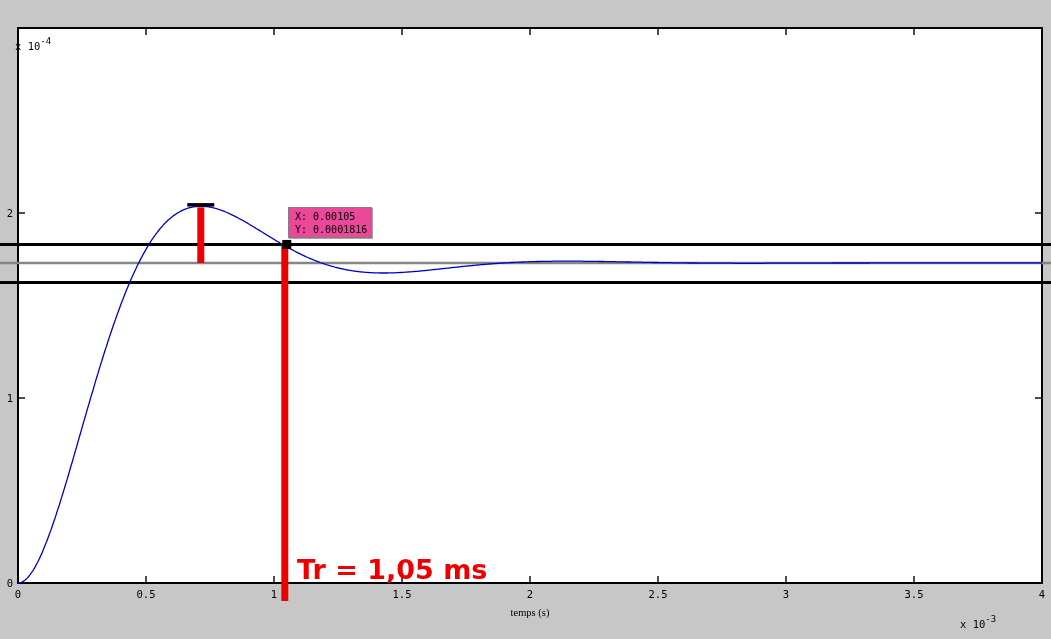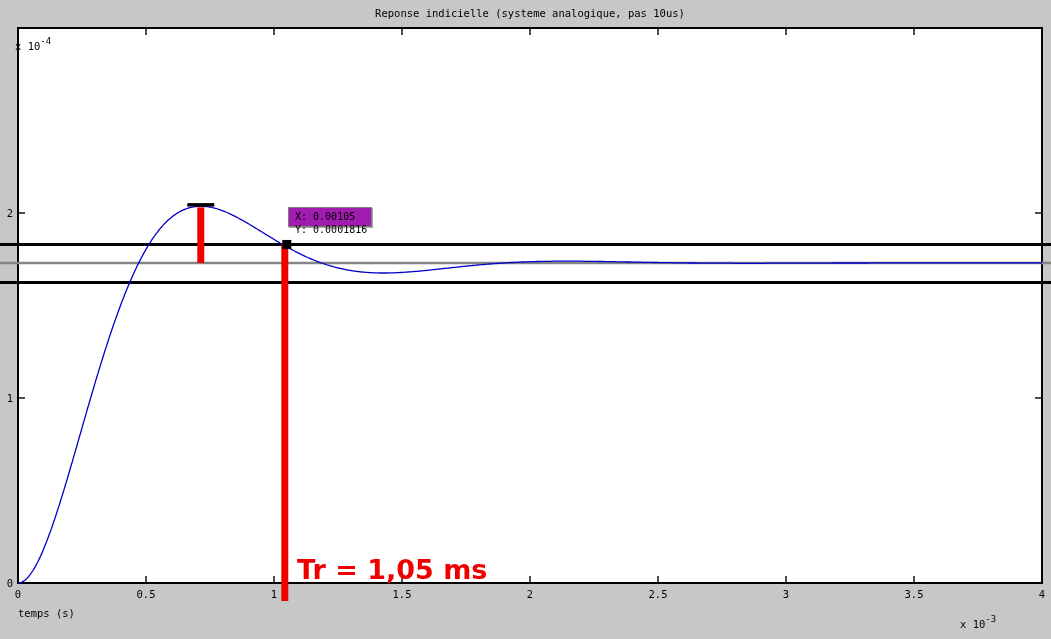--- a/index.html
+++ b/index.html
@@ -15,24 +15,24 @@
     position:absolute;
     font-family:"DejaVu Sans Mono", monospace;
     font-size:10.5px;
     color:#000;
     white-space:pre;
   }
   #chart-title{left:18px;top:7px;width:1024px;text-align:center;}
   #y-scale{left:15px;top:9px;margin-top:28px;}
   #x-scale{left:960px;top:615px;width:80px;text-align:left;}
   .scale sup{font-size:9px;position:relative;top:-1px;}
-  #x-label{left:18px;top:607px;width:1024px;}
+  #x-label{left:18px;top:607px;width:1024px;text-align:center;font-family:Liberation Serif, serif;}
   #datatip{
-    position:absolute;left:288px;top:207px;width:84px;height:20px;
-    background:#a21caf;border:1px solid #7f7f7f;
+    position:absolute;left:288px;top:207px;width:84px;height:31px;
+    background:#ec4899;border:1px solid #7f7f7f;
     box-shadow:1px 1px 0 rgba(0,0,0,0.35);
     box-sizing:border-box;padding:2px 0 0 6px;
     font-family:"DejaVu Sans Mono", monospace;font-size:10px;line-height:13px;
     color:#000;
   }
   .accent{
     position:absolute;
     font-family:"DejaVu Sans", sans-serif;
     font-weight:bold;font-size:27px;line-height:28px;
     white-space:pre;
@@ -86,21 +86,20 @@
       <line x1="0" y1="244.45" x2="1051" y2="244.45" stroke="#000000" stroke-width="3"></line>
       <line x1="0" y1="262.95" x2="1051" y2="262.95" stroke="#858585" stroke-width="2.5"></line>
       <line x1="0" y1="282.375" x2="1051" y2="282.375" stroke="#000000" stroke-width="3"></line>
       <polyline points="18.0,583.0 19.0,582.9 20.0,582.7 21.1,582.4 22.1,582.0 23.1,581.4 24.1,580.8 25.2,580.0 26.2,579.1 27.2,578.1 28.2,577.0 29.3,575.7 30.3,574.4 31.3,573.0 32.3,571.5 33.4,569.9 34.4,568.2 35.4,566.4 36.4,564.5 37.5,562.5 38.5,560.5 39.5,558.4 40.5,556.2 41.6,553.9 42.6,551.5 43.6,549.1 44.6,546.6 45.6,544.1 46.7,541.5 47.7,538.8 48.7,536.0 49.7,533.2 50.8,530.4 51.8,527.5 52.8,524.5 53.8,521.5 54.9,518.5 55.9,515.4 56.9,512.3 57.9,509.1 59.0,505.9 60.0,502.7 61.0,499.4 62.0,496.1 63.1,492.7 64.1,489.4 65.1,486.0 66.1,482.6 67.2,479.1 68.2,475.7 69.2,472.2 70.2,468.7 71.2,465.2 72.3,461.7 73.3,458.1 74.3,454.6 75.3,451.1 76.4,447.5 77.4,443.9 78.4,440.4 79.4,436.8 80.5,433.2 81.5,429.6 82.5,426.1 83.5,422.5 84.6,418.9 85.6,415.4 86.6,411.8 87.6,408.3 88.7,404.8 89.7,401.3 90.7,397.7 91.7,394.3 92.8,390.8 93.8,387.3 94.8,383.9 95.8,380.4 96.8,377.0 97.9,373.6 98.9,370.3 99.9,366.9 100.9,363.6 102.0,360.3 103.0,357.0 104.0,353.8 105.0,350.5 106.1,347.4 107.1,344.2 108.1,341.0 109.1,337.9 110.2,334.8 111.2,331.8 112.2,328.8 113.2,325.8 114.3,322.8 115.3,319.9 116.3,317.0 117.3,314.2 118.4,311.3 119.4,308.5 120.4,305.8 121.4,303.1 122.4,300.4 123.5,297.7 124.5,295.1 125.5,292.6 126.5,290.0 127.6,287.5 128.6,285.1 129.6,282.7 130.6,280.3 131.7,277.9 132.7,275.6 133.7,273.4 134.7,271.2 135.8,269.0 136.8,266.8 137.8,264.7 138.8,262.7 139.9,260.6 140.9,258.6 141.9,256.7 142.9,254.8 144.0,252.9 145.0,251.1 146.0,249.3 147.0,247.6 148.0,245.9 149.1,244.2 150.1,242.6 151.1,241.0 152.1,239.4 153.2,237.9 154.2,236.5 155.2,235.0 156.2,233.6 157.3,232.3 158.3,231.0 159.3,229.7 160.3,228.4 161.4,227.2 162.4,226.1 163.4,224.9 164.4,223.8 165.5,222.8 166.5,221.8 167.5,220.8 168.5,219.8 169.6,218.9 170.6,218.1 171.6,217.2 172.6,216.4 173.6,215.6 174.7,214.9 175.7,214.2 176.7,213.5 177.7,212.9 178.8,212.3 179.8,211.7 180.8,211.1 181.8,210.6 182.9,210.2 183.9,209.7 184.9,209.3 185.9,208.9 187.0,208.5 188.0,208.2 189.0,207.9 190.0,207.6 191.1,207.4 192.1,207.1 193.1,206.9 194.1,206.8 195.2,206.6 196.2,206.5 197.2,206.4 198.2,206.3 199.2,206.3 200.3,206.3 201.3,206.3 202.3,206.3 203.3,206.3 204.4,206.4 205.4,206.5 206.4,206.6 207.4,206.7 208.5,206.9 209.5,207.0 210.5,207.2 211.5,207.4 212.6,207.7 213.6,207.9 214.6,208.2 215.6,208.4 216.7,208.7 217.7,209.0 218.7,209.4 219.7,209.7 220.8,210.1 221.8,210.4 222.8,210.8 223.8,211.2 224.8,211.6 225.9,212.0 226.9,212.5 227.9,212.9 228.9,213.4 230.0,213.9 231.0,214.3 232.0,214.8 233.0,215.3 234.1,215.8 235.1,216.3 236.1,216.9 237.1,217.4 238.2,218.0 239.2,218.5 240.2,219.1 241.2,219.6 242.3,220.2 243.3,220.8 244.3,221.4 245.3,221.9 246.4,222.5 247.4,223.1 248.4,223.7 249.4,224.3 250.4,225.0 251.5,225.6 252.5,226.2 253.5,226.8 254.5,227.4 255.6,228.1 256.6,228.7 257.6,229.3 258.6,229.9 259.7,230.6 260.7,231.2 261.7,231.8 262.7,232.5 263.8,233.1 264.8,233.7 265.8,234.4 266.8,235.0 267.9,235.6 268.9,236.3 269.9,236.9 270.9,237.5 272.0,238.1 273.0,238.8 274.0,239.4 275.0,240.0 276.0,240.6 277.1,241.2 278.1,241.8 279.1,242.4 280.1,243.0 281.2,243.6 282.2,244.2 283.2,244.8 284.2,245.4 285.3,246.0 286.3,246.6 287.3,247.1 288.3,247.7 289.4,248.3 290.4,248.8 291.4,249.4 292.4,249.9 293.5,250.5 294.5,251.0 295.5,251.6 296.5,252.1 297.6,252.6 298.6,253.1 299.6,253.6 300.6,254.1 301.6,254.6 302.7,255.1 303.7,255.6 304.7,256.1 305.7,256.6 306.8,257.0 307.8,257.5 308.8,257.9 309.8,258.4 310.9,258.8 311.9,259.2 312.9,259.7 313.9,260.1 315.0,260.5 316.0,260.9 317.0,261.3 318.0,261.7 319.1,262.1 320.1,262.5 321.1,262.8 322.1,263.2 323.2,263.5 324.2,263.9 325.2,264.2 326.2,264.6 327.2,264.9 328.3,265.2 329.3,265.5 330.3,265.8 331.3,266.1 332.4,266.4 333.4,266.7 334.4,267.0 335.4,267.3 336.5,267.5 337.5,267.8 338.5,268.0 339.5,268.3 340.6,268.5 341.6,268.7 342.6,269.0 343.6,269.2 344.7,269.4 345.7,269.6 346.7,269.8 347.7,270.0 348.8,270.2 349.8,270.3 350.8,270.5 351.8,270.7 352.8,270.8 353.9,271.0 354.9,271.1 355.9,271.3 356.9,271.4 358.0,271.5 359.0,271.6 360.0,271.8 361.0,271.9 362.1,272.0 363.1,272.1 364.1,272.2 365.1,272.3 366.2,272.3 367.2,272.4 368.2,272.5 369.2,272.6 370.3,272.6 371.3,272.7 372.3,272.7 373.3,272.8 374.4,272.8 375.4,272.9 376.4,272.9 377.4,272.9 378.4,272.9 379.5,273.0 380.5,273.0 381.5,273.0 382.5,273.0 383.6,273.0 384.6,273.0 385.6,273.0 386.6,273.0 387.7,273.0 388.7,272.9 389.7,272.9 390.7,272.9 391.8,272.9 392.8,272.8 393.8,272.8 394.8,272.8 395.9,272.7 396.9,272.7 397.9,272.6 398.9,272.6 400.0,272.5 401.0,272.5 402.0,272.4 403.0,272.4 404.0,272.3 405.1,272.2 406.1,272.2 407.1,272.1 408.1,272.0 409.2,271.9 410.2,271.9 411.2,271.8 412.2,271.7 413.3,271.6 414.3,271.5 415.3,271.4 416.3,271.3 417.4,271.3 418.4,271.2 419.4,271.1 420.4,271.0 421.5,270.9 422.5,270.8 423.5,270.7 424.5,270.6 425.6,270.5 426.6,270.4 427.6,270.3 428.6,270.2 429.6,270.1 430.7,269.9 431.7,269.8 432.7,269.7 433.7,269.6 434.8,269.5 435.8,269.4 436.8,269.3 437.8,269.2 438.9,269.1 439.9,269.0 440.9,268.9 441.9,268.7 443.0,268.6 444.0,268.5 445.0,268.4 446.0,268.3 447.1,268.2 448.1,268.1 449.1,268.0 450.1,267.8 451.2,267.7 452.2,267.6 453.2,267.5 454.2,267.4 455.2,267.3 456.3,267.2 457.3,267.1 458.3,267.0 459.3,266.9 460.4,266.7 461.4,266.6 462.4,266.5 463.4,266.4 464.5,266.3 465.5,266.2 466.5,266.1 467.5,266.0 468.6,265.9 469.6,265.8 470.6,265.7 471.6,265.6 472.7,265.5 473.7,265.4 474.7,265.3 475.7,265.2 476.8,265.1 477.8,265.0 478.8,264.9 479.8,264.8 480.8,264.7 481.9,264.6 482.9,264.6 483.9,264.5 484.9,264.4 486.0,264.3 487.0,264.2 488.0,264.1 489.0,264.0 490.1,264.0 491.1,263.9 492.1,263.8 493.1,263.7 494.2,263.6 495.2,263.6 496.2,263.5 497.2,263.4 498.3,263.3 499.3,263.3 500.3,263.2 501.3,263.1 502.4,263.1 503.4,263.0 504.4,262.9 505.4,262.9 506.4,262.8 507.5,262.8 508.5,262.7 509.5,262.6 510.5,262.6 511.6,262.5 512.6,262.5 513.6,262.4 514.6,262.4 515.7,262.3 516.7,262.3 517.7,262.2 518.7,262.2 519.8,262.1 520.8,262.1 521.8,262.0 522.8,262.0 523.9,261.9 524.9,261.9 525.9,261.9 526.9,261.8 528.0,261.8 529.0,261.8 530.0,261.7 531.0,261.7 532.0,261.7 533.1,261.6 534.1,261.6 535.1,261.6 536.1,261.5 537.2,261.5 538.2,261.5 539.2,261.5 540.2,261.4 541.3,261.4 542.3,261.4 543.3,261.4 544.3,261.4 545.4,261.3 546.4,261.3 547.4,261.3 548.4,261.3 549.5,261.3 550.5,261.3 551.5,261.3 552.5,261.2 553.6,261.2 554.6,261.2 555.6,261.2 556.6,261.2 557.6,261.2 558.7,261.2 559.7,261.2 560.7,261.2 561.7,261.2 562.8,261.2 563.8,261.2 564.8,261.2 565.8,261.2 566.9,261.2 567.9,261.2 568.9,261.2 569.9,261.2 571.0,261.2 572.0,261.2 573.0,261.2 574.0,261.2 575.1,261.2 576.1,261.2 577.1,261.2 578.1,261.2 579.2,261.2 580.2,261.2 581.2,261.2 582.2,261.2 583.2,261.3 584.3,261.3 585.3,261.3 586.3,261.3 587.3,261.3 588.4,261.3 589.4,261.3 590.4,261.3 591.4,261.4 592.5,261.4 593.5,261.4 594.5,261.4 595.5,261.4 596.6,261.4 597.6,261.4 598.6,261.5 599.6,261.5 600.7,261.5 601.7,261.5 602.7,261.5 603.7,261.5 604.8,261.6 605.8,261.6 606.8,261.6 607.8,261.6 608.8,261.6 609.9,261.6 610.9,261.7 611.9,261.7 612.9,261.7 614.0,261.7 615.0,261.7 616.0,261.8 617.0,261.8 618.1,261.8 619.1,261.8 620.1,261.8 621.1,261.9 622.2,261.9 623.2,261.9 624.2,261.9 625.2,261.9 626.3,262.0 627.3,262.0 628.3,262.0 629.3,262.0 630.4,262.0 631.4,262.1 632.4,262.1 633.4,262.1 634.4,262.1 635.5,262.1 636.5,262.2 637.5,262.2 638.5,262.2 639.6,262.2 640.6,262.2 641.6,262.2 642.6,262.3 643.7,262.3 644.7,262.3 645.7,262.3 646.7,262.3 647.8,262.4 648.8,262.4 649.8,262.4 650.8,262.4 651.9,262.4 652.9,262.5 653.9,262.5 654.9,262.5 656.0,262.5 657.0,262.5 658.0,262.5 659.0,262.6 660.0,262.6 661.1,262.6 662.1,262.6 663.1,262.6 664.1,262.6 665.2,262.7 666.2,262.7 667.2,262.7 668.2,262.7 669.3,262.7 670.3,262.7 671.3,262.7 672.3,262.8 673.4,262.8 674.4,262.8 675.4,262.8 676.4,262.8 677.5,262.8 678.5,262.8 679.5,262.9 680.5,262.9 681.6,262.9 682.6,262.9 683.6,262.9 684.6,262.9 685.6,262.9 686.7,262.9 687.7,263.0 688.7,263.0 689.7,263.0 690.8,263.0 691.8,263.0 692.8,263.0 693.8,263.0 694.9,263.0 695.9,263.0 696.9,263.0 697.9,263.1 699.0,263.1 700.0,263.1 701.0,263.1 702.0,263.1 703.1,263.1 704.1,263.1 705.1,263.1 706.1,263.1 707.2,263.1 708.2,263.1 709.2,263.1 710.2,263.2 711.2,263.2 712.3,263.2 713.3,263.2 714.3,263.2 715.3,263.2 716.4,263.2 717.4,263.2 718.4,263.2 719.4,263.2 720.5,263.2 721.5,263.2 722.5,263.2 723.5,263.2 724.6,263.2 725.6,263.2 726.6,263.2 727.6,263.2 728.7,263.2 729.7,263.2 730.7,263.2 731.7,263.2 732.8,263.2 733.8,263.2 734.8,263.3 735.8,263.3 736.8,263.3 737.9,263.3 738.9,263.3 739.9,263.3 740.9,263.3 742.0,263.3 743.0,263.3 744.0,263.3 745.0,263.3 746.1,263.3 747.1,263.3 748.1,263.3 749.1,263.3 750.2,263.3 751.2,263.3 752.2,263.3 753.2,263.3 754.3,263.3 755.3,263.3 756.3,263.3 757.3,263.3 758.4,263.3 759.4,263.3 760.4,263.3 761.4,263.3 762.4,263.3 763.5,263.3 764.5,263.3 765.5,263.3 766.5,263.2 767.6,263.2 768.6,263.2 769.6,263.2 770.6,263.2 771.7,263.2 772.7,263.2 773.7,263.2 774.7,263.2 775.8,263.2 776.8,263.2 777.8,263.2 778.8,263.2 779.9,263.2 780.9,263.2 781.9,263.2 782.9,263.2 784.0,263.2 785.0,263.2 786.0,263.2 787.0,263.2 788.0,263.2 789.1,263.2 790.1,263.2 791.1,263.2 792.1,263.2 793.2,263.2 794.2,263.2 795.2,263.2 796.2,263.2 797.3,263.2 798.3,263.2 799.3,263.2 800.3,263.2 801.4,263.2 802.4,263.1 803.4,263.1 804.4,263.1 805.5,263.1 806.5,263.1 807.5,263.1 808.5,263.1 809.6,263.1 810.6,263.1 811.6,263.1 812.6,263.1 813.6,263.1 814.7,263.1 815.7,263.1 816.7,263.1 817.7,263.1 818.8,263.1 819.8,263.1 820.8,263.1 821.8,263.1 822.9,263.1 823.9,263.1 824.9,263.1 825.9,263.1 827.0,263.1 828.0,263.1 829.0,263.1 830.0,263.1 831.1,263.1 832.1,263.0 833.1,263.0 834.1,263.0 835.2,263.0 836.2,263.0 837.2,263.0 838.2,263.0 839.2,263.0 840.3,263.0 841.3,263.0 842.3,263.0 843.3,263.0 844.4,263.0 845.4,263.0 846.4,263.0 847.4,263.0 848.5,263.0 849.5,263.0 850.5,263.0 851.5,263.0 852.6,263.0 853.6,263.0 854.6,263.0 855.6,263.0 856.7,263.0 857.7,263.0 858.7,263.0 859.7,263.0 860.8,263.0 861.8,263.0 862.8,263.0 863.8,263.0 864.8,263.0 865.9,263.0 866.9,263.0 867.9,263.0 868.9,263.0 870.0,262.9 871.0,262.9 872.0,262.9 873.0,262.9 874.1,262.9 875.1,262.9 876.1,262.9 877.1,262.9 878.2,262.9 879.2,262.9 880.2,262.9 881.2,262.9 882.3,262.9 883.3,262.9 884.3,262.9 885.3,262.9 886.4,262.9 887.4,262.9 888.4,262.9 889.4,262.9 890.4,262.9 891.5,262.9 892.5,262.9 893.5,262.9 894.5,262.9 895.6,262.9 896.6,262.9 897.6,262.9 898.6,262.9 899.7,262.9 900.7,262.9 901.7,262.9 902.7,262.9 903.8,262.9 904.8,262.9 905.8,262.9 906.8,262.9 907.9,262.9 908.9,262.9 909.9,262.9 910.9,262.9 912.0,262.9 913.0,262.9 914.0,262.9 915.0,262.9 916.0,262.9 917.1,262.9 918.1,262.9 919.1,262.9 920.1,262.9 921.2,262.9 922.2,262.9 923.2,262.9 924.2,262.9 925.3,262.9 926.3,262.9 927.3,262.9 928.3,262.9 929.4,262.9 930.4,262.9 931.4,262.9 932.4,262.9 933.5,262.9 934.5,262.9 935.5,262.9 936.5,262.9 937.6,262.9 938.6,262.9 939.6,262.9 940.6,262.9 941.6,262.9 942.7,262.9 943.7,262.9 944.7,262.9 945.7,262.9 946.8,262.9 947.8,262.9 948.8,262.9 949.8,262.9 950.9,262.9 951.9,262.9 952.9,262.9 953.9,262.9 955.0,262.9 956.0,262.9 957.0,262.9 958.0,262.9 959.1,262.9 960.1,262.9 961.1,262.9 962.1,262.9 963.2,262.9 964.2,262.9 965.2,262.9 966.2,262.9 967.2,262.9 968.3,262.9 969.3,262.9 970.3,262.9 971.3,262.9 972.4,262.9 973.4,262.9 974.4,262.9 975.4,262.9 976.5,262.9 977.5,262.9 978.5,262.9 979.5,262.9 980.6,262.9 981.6,262.9 982.6,262.9 983.6,262.9 984.7,262.9 985.7,262.9 986.7,262.9 987.7,262.9 988.8,262.9 989.8,262.9 990.8,262.9 991.8,262.9 992.8,262.9 993.9,262.9 994.9,262.9 995.9,262.9 996.9,262.9 998.0,262.9 999.0,262.9 1000.0,262.9 1001.0,262.9 1002.1,262.9 1003.1,262.9 1004.1,262.9 1005.1,262.9 1006.2,262.9 1007.2,262.9 1008.2,262.9 1009.2,262.9 1010.3,262.9 1011.3,262.9 1012.3,262.9 1013.3,262.9 1014.4,262.9 1015.4,262.9 1016.4,262.9 1017.4,262.9 1018.4,262.9 1019.5,262.9 1020.5,262.9 1021.5,262.9 1022.5,262.9 1023.6,262.9 1024.6,262.9 1025.6,262.9 1026.6,262.9 1027.7,262.9 1028.7,262.9 1029.7,262.9 1030.7,262.9 1031.8,262.9 1032.8,262.9 1033.8,262.9 1034.8,262.9 1035.9,262.9 1036.9,262.9 1037.9,262.9 1038.9,262.9 1040.0,262.9 1041.0,262.9 1042.0,262.9" fill="none" stroke="#0000c8" stroke-width="1.3"></polyline>
       <line x1="200.784" y1="207.33999999999997" x2="200.784" y2="262.95" stroke="#ee0000" stroke-width="7"></line>
       <line x1="187.284" y1="204.83999999999997" x2="214.284" y2="204.83999999999997" stroke="#000" stroke-width="3.5"></line>
       <line x1="284.8" y1="244.45" x2="284.8" y2="601" stroke="#ee0000" stroke-width="7"></line>
       <rect x="282.3" y="239.95" width="9" height="9" fill="#000"></rect>
     </svg>
 
-  <div class="axtext" id="chart-title">Reponse indicielle (systeme analogique, pas 10us)</div>
 
   <div class="axtext scale" id="y-scale"><span>x 10</span><sup>-4</sup></div>
 
   <div class="axtext scale" id="x-scale"><span>x 10</span><sup>-3</sup></div>
 
   <div class="axtext" id="x-label">temps (s)</div>
 
   <div id="datatip">
     <div>X: 0.00105</div>
     <div>Y: 0.0001816</div>

